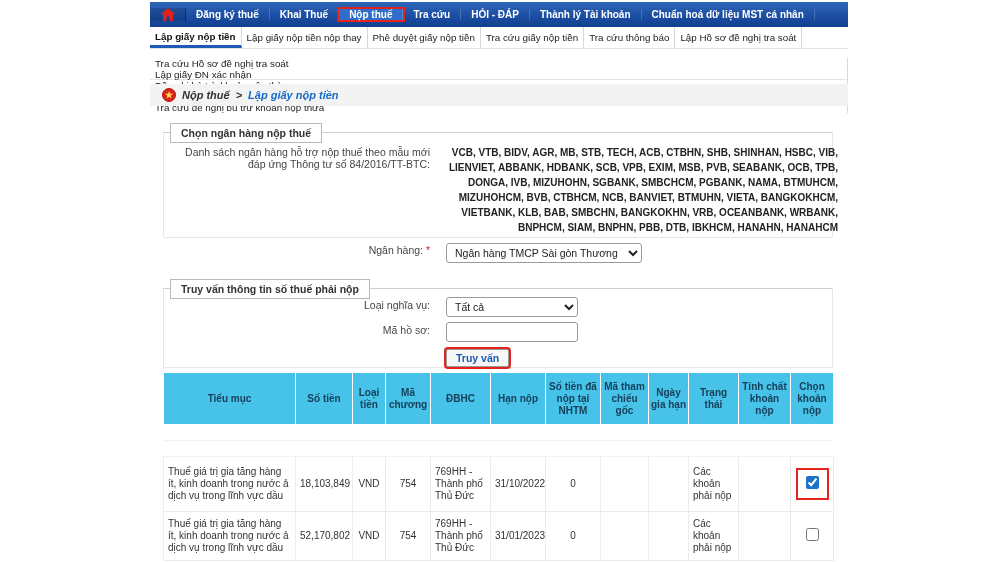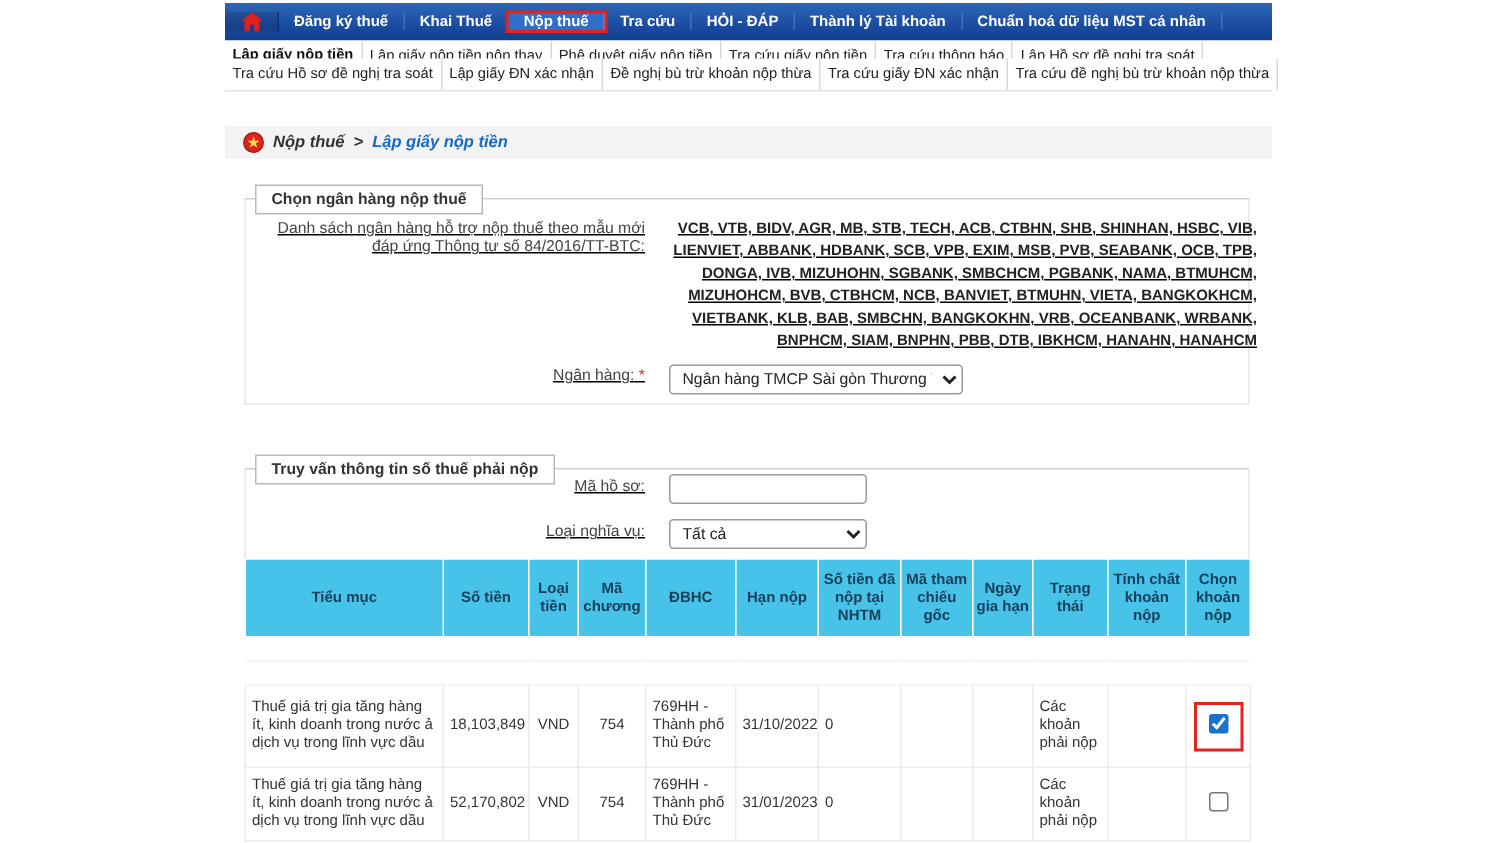--- a/index.html
+++ b/index.html
@@ -20,43 +20,43 @@
   .annot-shadow { box-shadow:0 0 0 2px #e3231c; position:relative; z-index:5; }
 
   
   .subnav { position:absolute; left:150px; width:698px; height:22px; background:#fff;
     display:flex; font-size:9.8px; color:#222; border-bottom:1px solid #e3e3e3;
     white-space:nowrap; }
   .subnav .tab { padding:0 5px; display:flex; align-items:center;
     border-right:1px solid #d9d9d9; cursor:pointer; flex:0 0 auto; }
   .subnav .tab.active { border-bottom:3px solid #1d59b5; font-weight:bold; color:#111; }
   .subnav-1 { top:27px; }
-  .subnav-2 { top:39px; }
+  .subnav-2 { top:58px;flex-direction:column; }
 
   
   .breadcrumb { position:absolute; left:150px; top:84px; width:698px; height:22px;
     background:#f3f3f3; display:flex; align-items:center; gap:6px; padding-left:12px;
     font-size:11px; font-style:italic; font-weight:bold; }
   .emblem { width:14px; height:14px; border-radius:50%; background:#d8251d;
     border:1px solid #b71712; color:#ffd84d; display:flex; align-items:center;
     justify-content:center; font-size:9px; font-style:normal; line-height:1; flex:0 0 auto; }
   .crumb-root { color:#333; }
   .crumb-sep { color:#333; }
   .crumb-link { color:#1569c7; cursor:pointer; }
 
   
   .fieldset { position:absolute; left:163px; width:670px; border:1px solid #e7e7e7;
     border-top:1px solid #cfcfcf; background:#fff; }
   .legend { position:absolute; top:-10px; left:6px; background:#fff;
     border:1px solid #b9b9b9; padding:3px 10px; font-size:10.5px; font-weight:bold;
     color:#333; }
-  .sec-banks { top:132px; height:138px; }
-  .sec-query { top:288px; height:80px;margin-top:24px; }
-
-  .form-row { display:flex; align-items:flex-start;text-decoration:underline; }
+  .sec-banks { top:132px; height:106px; }
+  .sec-query { top:288px; height:80px; }
+
+  .form-row { display:flex; align-items:flex-start; }
   .lbl-cell { width:274px; flex:0 0 auto; text-align:right; font-size:10.5px;
     color:#444; padding:5px 8px 2px 4px; }
   .val-cell { flex:1 1 auto; padding:4px 6px 2px 8px; }
   .req { color:#e02020; }
   .bank-list { font-size:10px; font-weight:bold; color:#222; line-height:15px;
     width:392px;text-align:right; }
   select, input[type=text] { font-family:"Liberation Sans",sans-serif; font-size:10.5px;
     color:#222; border:1px solid #9a9a9a; border-radius:3px; background:#fff;
     height:20px; padding:0 4px; }
   .sel-bank { width:196px; }
@@ -72,21 +72,21 @@
     border-collapse:collapse; table-layout:fixed; }
   .tax-table th { background:#47c3e9; color:#17405a; font-weight:bold; font-size:10px;
     text-align:center; vertical-align:middle; padding:4px 2px; border:1px solid #fff;
     height:52px; line-height:12px; }
   .tax-table td { font-size:10px; color:#333; border:1px solid #ececec;
     border-top:1px solid #e0e0e0; padding:3px 4px; vertical-align:middle;
     line-height:12px; background:#fff; }
   .tax-table tr.spacer td { height:16px; border:0; border-bottom:1px solid #f2f2f2; }
   .tax-table tr.data-row-1 td { height:55px; }
   .tax-table tr.data-row-2 td { height:49px; }
-  .ta-r { text-align:left; }
+  .ta-r { text-align:center; }
   .ta-c { text-align:center; }
   .cb-wrap { display:inline-block; padding:6px 8px; }
   .cb-wrap.annot { border:2px solid #e3231c; }
   input[type=checkbox] { width:13px; height:13px; accent-color:#1a73c9; }
 </style>
 </head>
 <body>
 
 <div class="page">
 
@@ -145,32 +145,38 @@
       <div class="val-cell">
         <select class="sel-bank">
           <option>Ngân hàng TMCP Sài gòn Thương Tín</option>
         </select>
       </div>
     </div>
   </div>
 
   <div class="fieldset sec-query">
     <div class="legend">Truy vấn thông tin số thuế phải nộp</div>
-    <div class="form-row row-tight">
-      <div class="lbl-cell" style="padding-top:3px;">Mã hồ sơ:</div>
-      <div class="val-cell" style="padding-top:1px;">
-        <input type="text" class="inp-small" value="" style="">
-      </div>
-    </div>
     <div class="form-row" style="margin-top:6px;">
       <div class="lbl-cell" style="padding-top:4px;">Loại nghĩa vụ:</div>
       <div class="val-cell" style="padding-top:2px;">
         <select class="sel-small">
           <option>Tất cả</option>
         </select>
+      </div>
+    </div>
+    <div class="form-row row-tight">
+      <div class="lbl-cell" style="padding-top:3px;">Mã hồ sơ:</div>
+      <div class="val-cell" style="padding-top:1px;">
+        <input type="text" class="inp-small" value="" style="">
+      </div>
+    </div>
+    <div class="form-row row-tight">
+      <div class="lbl-cell"></div>
+      <div class="val-cell" style="padding-top:2px;">
+        <button class="btn annot-shadow">Truy vấn</button>
       </div>
     </div>
   </div>
 
   <table class="tax-table">
     <colgroup>
       <col style="width:132px">
         <col style="width:57px">
         <col style="width:33px">
       <col style="width:45px">

